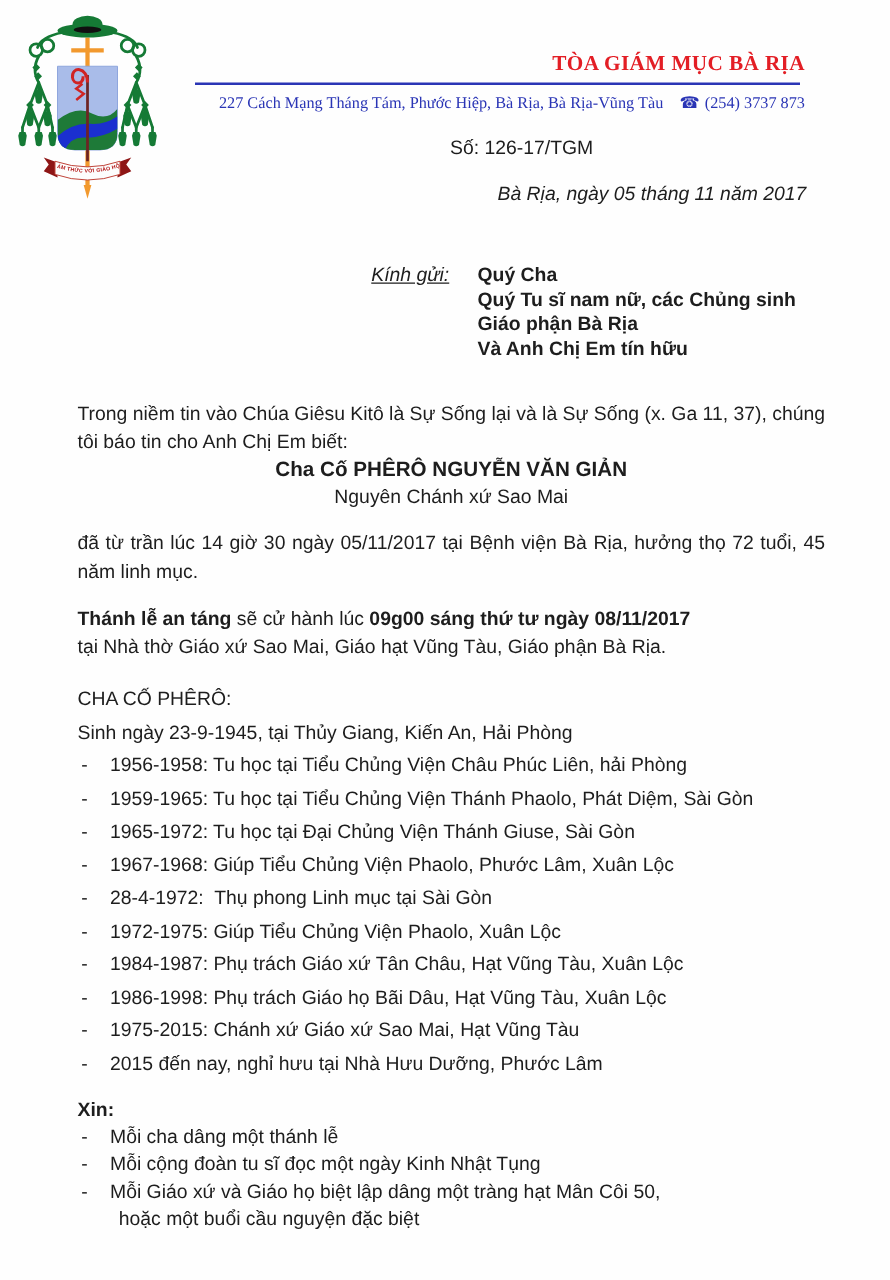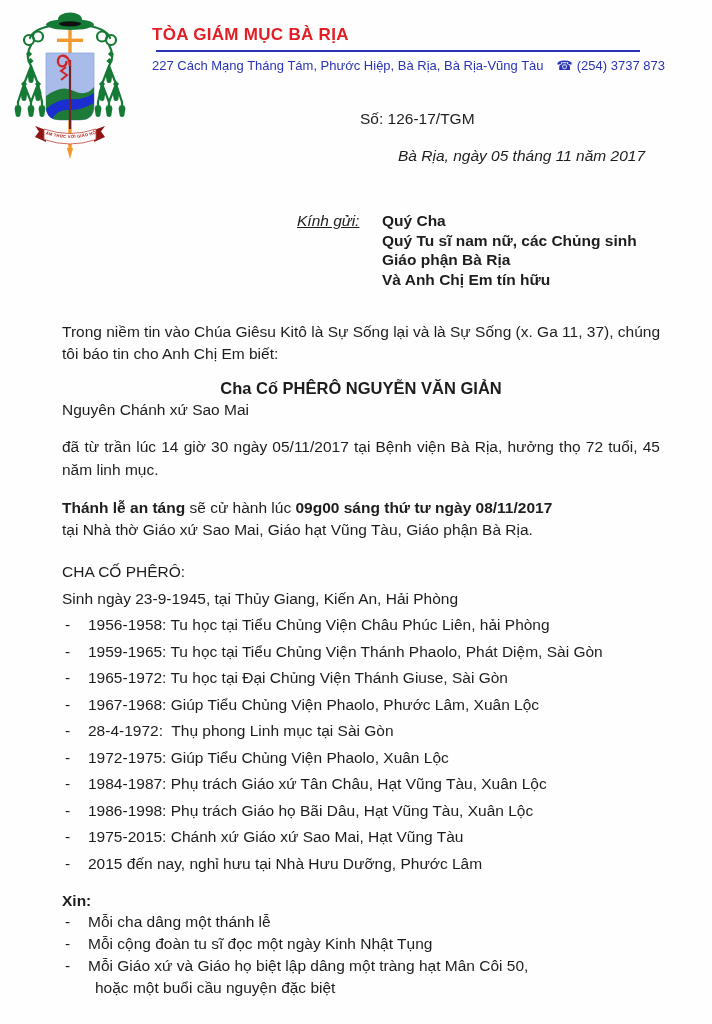--- a/index.html
+++ b/index.html
@@ -8,38 +8,38 @@
     width:712px;height:1024px;
     background:#fefefe;
     overflow:hidden;
     font-family:"Liberation Sans", sans-serif;
     color:#1d1d1d;
   }
   
   .crest{position:absolute;left:8px;top:10px;width:130px;height:160px;}
   .cord{stroke:#157a35;stroke-width:2.2;stroke-linecap:round;fill:none;}
   .cfill{fill:#157a35;}
-  .header{position:absolute;left:152px;top:24px;width:492px;text-align:left;}
+  .header{position:absolute;left:152px;top:40px;width:492px;text-align:right;font-family:Liberation Serif, serif;}
   .org{font-size:17px;font-weight:bold;letter-spacing:.3px;color:#e31e25;line-height:22px;}
   .rule{margin:4px 4px 0 4px;border-top:2px solid #2a35b5;}
   .addr{margin-top:5px;font-size:13px;color:#2a35b5;line-height:17px;white-space:nowrap;}
   .addr .phone-icon{margin-left:13px;margin-right:4px;}
   
   .ref{position:absolute;left:360px;top:110px;font-size:15.5px;}
   .date{position:absolute;left:398px;top:147px;font-size:15.5px;font-style:italic;}
   
   .recipients{position:absolute;left:297px;top:211px;display:flex;}
   .kg{font-style:italic;text-decoration:underline;font-size:15.5px;line-height:19.5px;width:85px;flex:none;}
   .rlines{font-weight:bold;font-size:15.5px;line-height:19.5px;}
   
   .body{position:absolute;left:62px;top:308px;width:598px;font-size:15.5px;}
   .salutation{line-height:21px;}
   .p-intro{margin:13px 0 0;text-align:justify;line-height:21.5px;}
-  .name{margin-top:14px;text-align:center;font-weight:bold;font-size:16.5px;line-height:21px;}
-  .subtitle{line-height:21px;}
+  .name{margin-top:2px;text-align:center;font-weight:bold;font-size:16.5px;line-height:21px;}
+  .subtitle{text-align:center;line-height:21px;}
   .p-death{margin-top:16px;text-align:justify;line-height:22.5px;}
   .funeral1{margin-top:7px;line-height:22px;white-space:pre-wrap;}
   .funeral2{line-height:22px;}
   .bio-head{margin-top:20px;line-height:21px;}
   .birth{margin-top:6px;line-height:21px;}
   .li{display:flex;margin-top:5.5px;line-height:21px;}
   .li:first-of-type{margin-top:6px;}
   .dash{flex:none;width:23px;padding-left:3px;}
   .li .txt{white-space:pre-wrap;}
   .xin{margin-top:16px;font-weight:bold;line-height:21px;}

